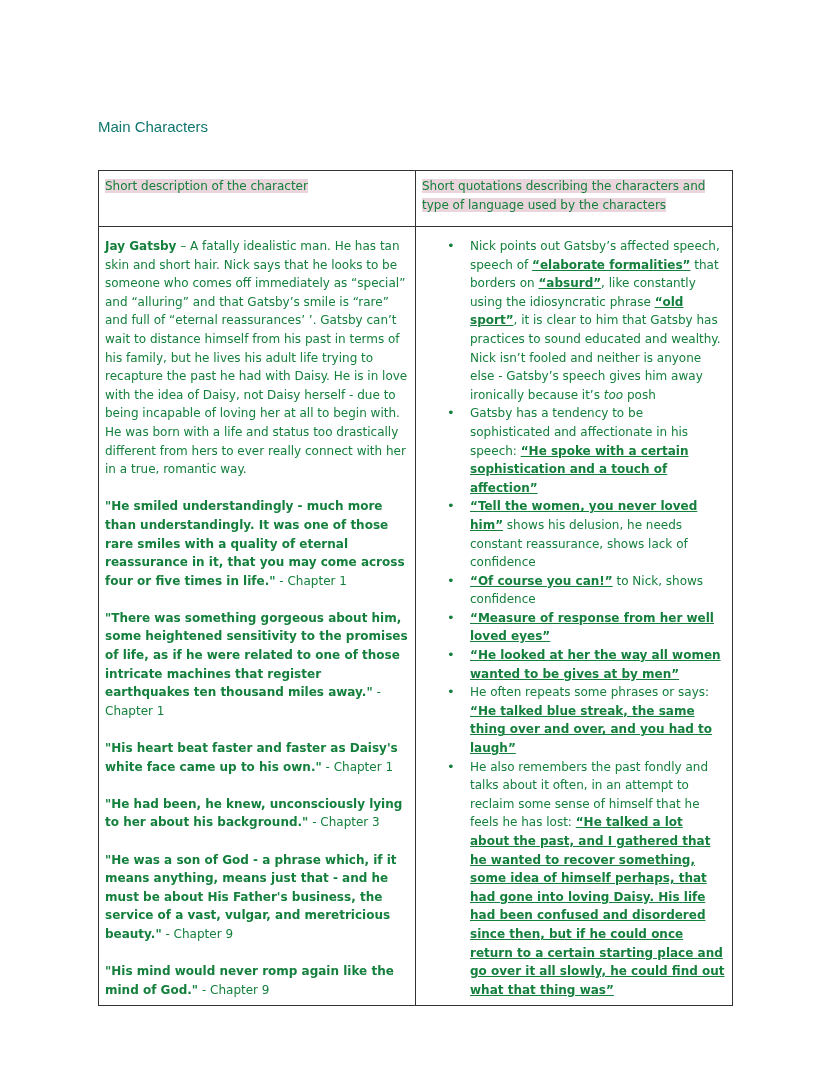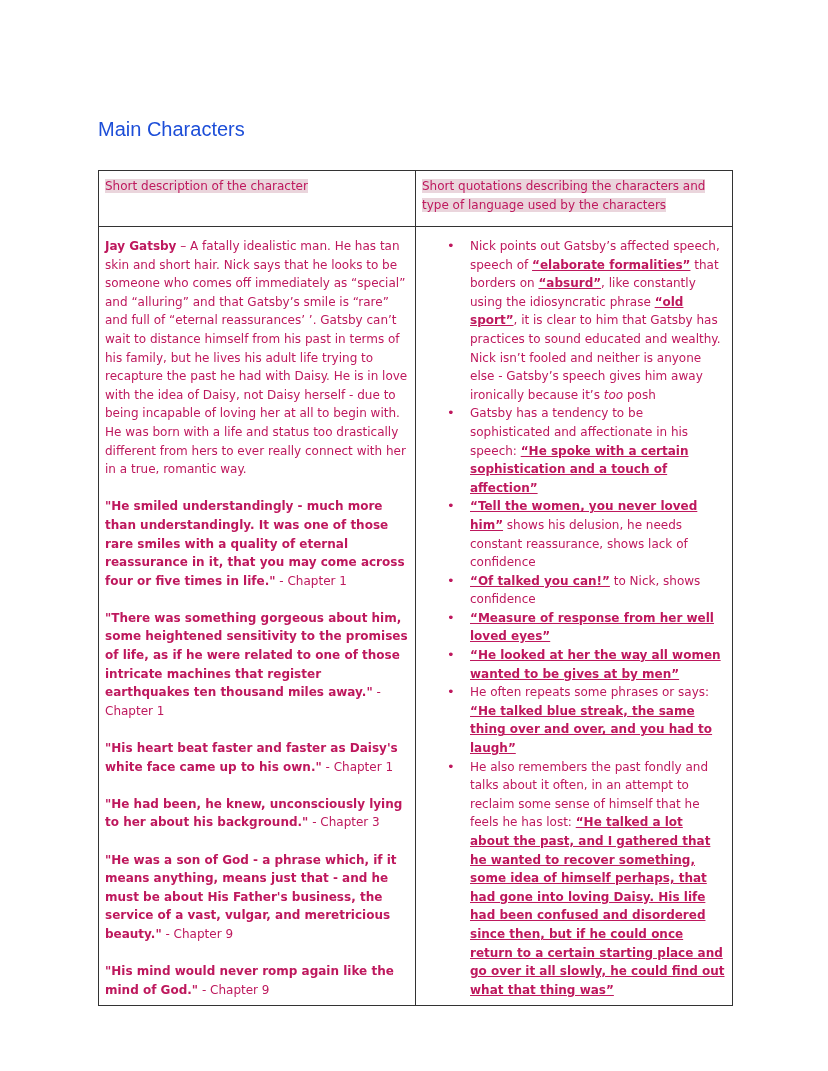--- a/index.html
+++ b/index.html
@@ -1,19 +1,19 @@
 <!DOCTYPE html>
 <html><head>
 <meta charset="utf-8">
 <style>
   html, body { margin: 0; padding: 0; background: #ffffff; }
   body { width: 828px; height: 1071px; position: relative; overflow: hidden; font-family: "Liberation Sans", sans-serif; color: #1a1a1a; }
-  .page-title { position: absolute; left: 98px; top: 118px; font-family: "Liberation Sans", sans-serif; font-size: 20px; color: #1d4ed8; font-weight: normal; }
+  .page-title { position: absolute; left: 98px; top: 118px; font-family: "Liberation Sans", sans-serif; font-size: 15px; color: #0f766e; font-weight: normal; }
   table.main { position: absolute; left: 98px; top: 170px; width: 634px; border-collapse: collapse; table-layout: fixed; }
-  table.main td { border: 1.5px solid #333333; vertical-align: top; font-family: "DejaVu Sans", sans-serif; font-size: 12px; line-height: 18.6px; color: #be185d; }
+  table.main td { border: 1.5px solid #333333; vertical-align: top; font-family: "DejaVu Sans", sans-serif; font-size: 12px; line-height: 18.6px; color: #15803d; }
   col.c1 { width: 317px; }
   col.c2 { width: 317px; }
   .hdr td { height: 49px; padding: 6px 6px 0 6px; }
   .hl { background: #ead5dc; }
   .body-row td { padding: 10px 6px 6px 6px; height: 728px; }
   .desc b { font-weight: bold; }
   .quote { margin-top: 18.6px; }
   .quote b { font-weight: bold; }
   ul.points { margin: 0; padding: 0 0 0 48px; list-style: none; }
   ul.points li { position: relative; }
@@ -45,21 +45,21 @@
       <div class="quote"><b>"His heart beat faster and faster as Daisy's white face came up to his own."</b><span> - Chapter 1</span></div>
       <div class="quote"><b>"He had been, he knew, unconsciously lying to her about his background."</b><span> - Chapter 3</span></div>
       <div class="quote"><b>"He was a son of God - a phrase which, if it means anything, means just that - and he must be about His Father's business, the service of a vast, vulgar, and meretricious beauty."</b><span> - Chapter 9</span></div>
       <div class="quote"><b>"His mind would never romp again like the mind of God."</b><span> - Chapter 9</span></div>
     </td>
     <td>
       <ul class="points">
         <li><span>Nick points out Gatsby’s affected speech, speech of </span><span class="b">“elaborate formalities”</span><span> that borders on </span><span class="b">“absurd”</span><span>, like constantly using the idiosyncratic phrase </span><span class="b">“old sport”</span><span>, it is clear to him that Gatsby has practices to sound educated and wealthy. Nick isn’t fooled and neither is anyone else - Gatsby’s speech gives him away ironically because it’s </span><span class="i">too</span><span> posh</span></li>
         <li><span>Gatsby has a tendency to be sophisticated and affectionate in his speech: </span><span class="b">“He spoke with a certain sophistication and a touch of affection”</span></li>
         <li><span class="b">“Tell the women, you never loved him”</span><span> shows his delusion, he needs constant reassurance, shows lack of confidence</span></li>
-        <li><span class="b">“Of talked you can!”</span><span> to Nick, shows confidence</span></li>
+        <li><span class="b">“Of course you can!”</span><span> to Nick, shows confidence</span></li>
         <li><span class="b">“Measure of response from her well loved eyes”</span></li>
         <li><span class="b">“He looked at her the way all women wanted to be gives at by men”</span></li>
         <li><span>He often repeats some phrases or says: </span><span class="b">“He talked blue streak, the same thing over and over, and you had to laugh”</span></li>
         <li><span>He also remembers the past fondly and talks about it often, in an attempt to reclaim some sense of himself that he feels he has lost: </span><span class="b">“He talked a lot about the past, and I gathered that he wanted to recover something, some idea of himself perhaps, that had gone into loving Daisy. His life had been confused and disordered since then, but if he could once return to a certain starting place and go over it all slowly, he could find out what that thing was”</span></li>
       </ul>
     </td>
   </tr>
 </tbody>
   </table>
 

